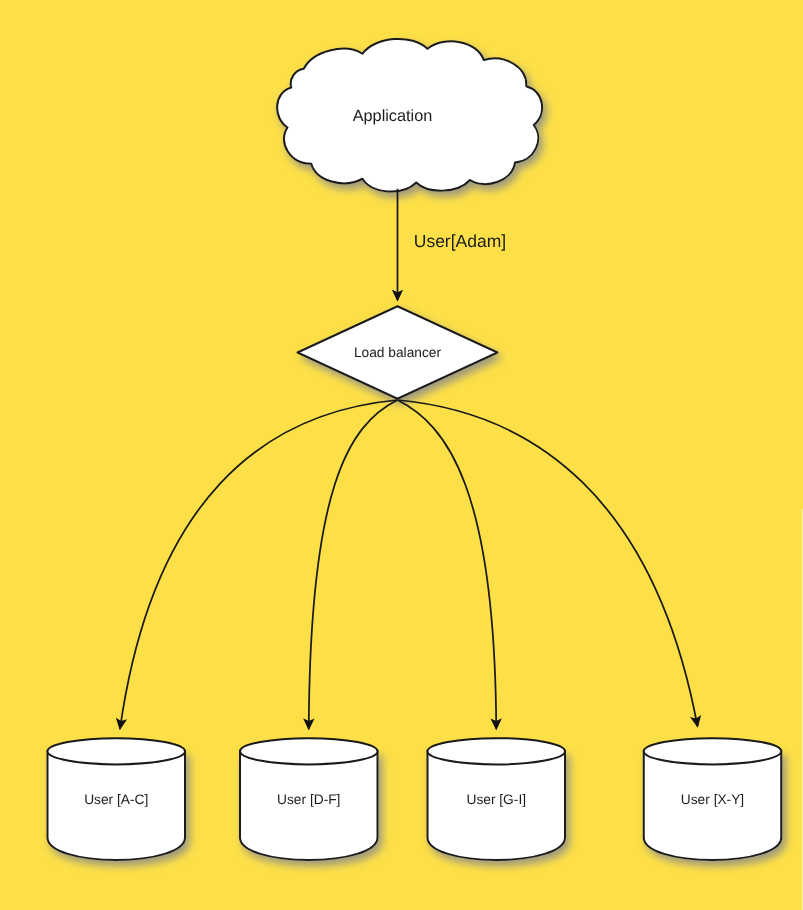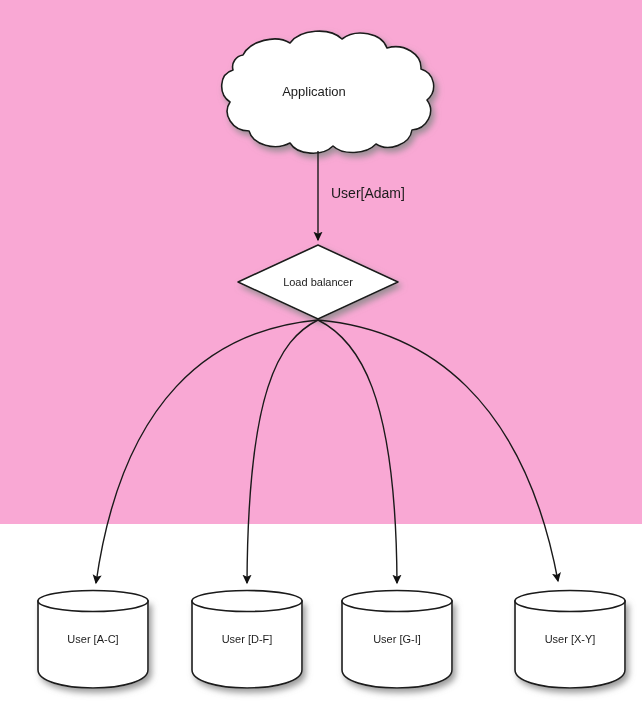--- a/index.html
+++ b/index.html
@@ -10,22 +10,22 @@
   }
   body {
     width: 642px;
     height: 728px;
     font-family: "Liberation Sans", "DejaVu Sans", sans-serif;
     overflow: hidden;
   }
   #diagram-root {
     position: relative;
     width: 642px;
-    height: 524px;
-    background: #f9a8d4;
+    height: 728px;
+    background: #fde047;
   }
   #diagram-svg {
     position: absolute;
     top: 0;
     left: 0;
     width: 642px;
     height: 728px;
     display: block;
   }
   .node-label {

